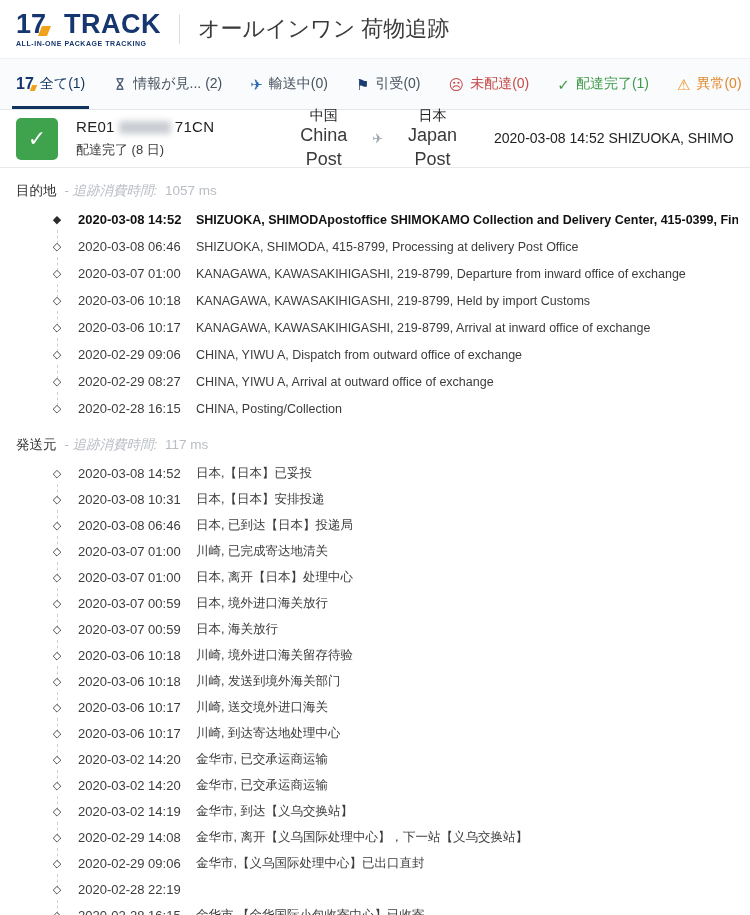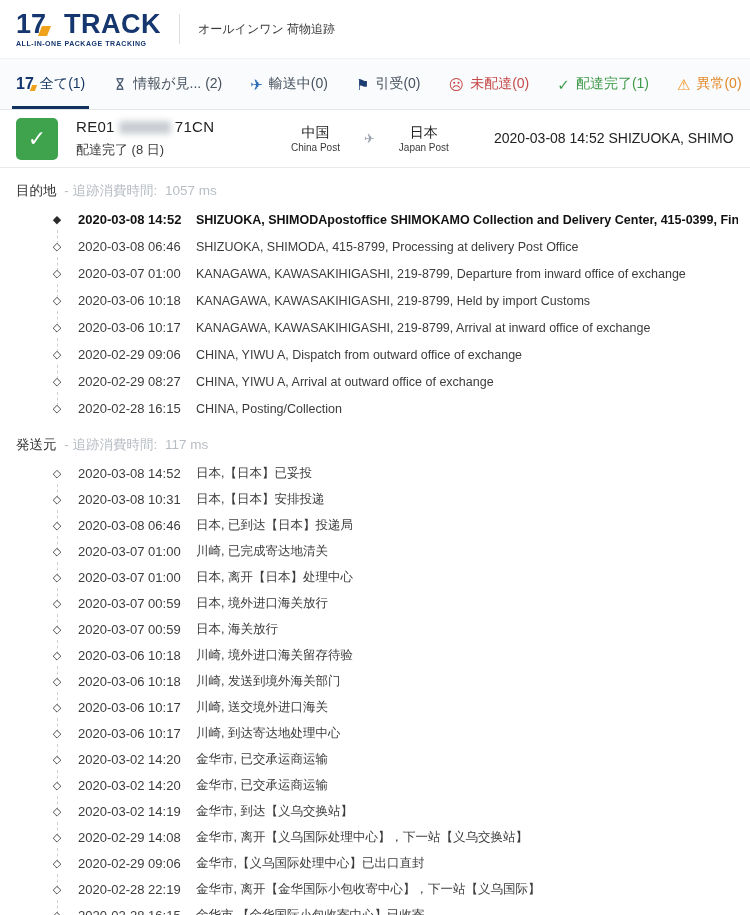--- a/index.html
+++ b/index.html
@@ -9,21 +9,21 @@
   
   .header { height:58px; display:flex; align-items:center; padding:0 16px; background:#fff; }
   .logo { display:flex; flex-direction:column; cursor:pointer; }
   .logo-top { display:flex; align-items:baseline; line-height:1; }
   .logo-17 { font-weight:bold; font-size:27px; color:#15366e; position:relative; }
   .logo-17::after { content:''; position:absolute; right:-3px; bottom:2px; width:9px; height:10px;
     background:#f0a21c; transform:skewX(-22deg); z-index:2; }
   .logo-track { font-weight:bold; font-size:27px; color:#15366e; letter-spacing:.5px; margin-left:18px; }
   .logo-tagline { font-size:7px; font-weight:bold; color:#15366e; letter-spacing:.55px; margin-top:2px; }
   .header-divider { width:1px; height:30px; background:#ddd; margin:0 18px; }
-  .header-subtitle { font-size:12px; color:#3a3a3a; }
+  .header-subtitle { font-size:22px; color:#3a3a3a; }
 
   
   .tabbar { height:52px; background:#fafbfc; border-top:1px solid #f0f1f2; border-bottom:1px solid #e4e6e8;
     display:flex; align-items:stretch; padding-left:16px; white-space:nowrap; overflow:hidden; }
   .tab { display:flex; align-items:center; gap:6px; margin-right:28px; font-size:14px;
     color:var(--tab-color,#46525f); cursor:pointer; position:relative; flex:0 0 auto; }
   .tab.active::after { content:''; position:absolute; left:-4px; right:-4px; bottom:0; height:3px; background:#11335f; }
   .tab-icon { display:inline-flex; align-items:center; justify-content:center; font-size:15px; line-height:1;
     color:var(--icon-color,#46525f); }
   .tab-icon svg { display:block; }
@@ -33,32 +33,32 @@
 
   
   .card { height:58px; display:flex; align-items:center; padding:0 16px; border-bottom:1px solid #e9e9e9; cursor:pointer; }
   .status-box { width:42px; height:42px; background:#3fa24c; border-radius:5px; display:flex;
     align-items:center; justify-content:center; color:#fff; font-size:22px; font-weight:bold; flex:0 0 auto; }
   .pkg-info { margin-left:18px; width:215px; flex:0 0 auto; }
   .pkg-number { font-size:15px; color:#222; letter-spacing:.3px; }
   .blur-mask { display:inline-block; width:52px; height:13px; background:#c9cdd2; border-radius:2px;
     filter:blur(3px); vertical-align:middle; margin:0 4px 2px 4px; }
   .pkg-status { font-size:13px; color:#3a3a3a; margin-top:5px; }
-  .route { display:flex; align-items:center; gap:24px; width:175px; flex:0 0 auto; }
+  .route { display:flex; align-items:center; gap:16px; width:175px; flex:0 0 auto; }
   .carrier { text-align:center; line-height:1.3; }
   .carrier-country { font-size:14px; color:#222; }
-  .carrier-name { font-size:10px; color:#3a3a3a; }
+  .carrier-name { font-size:18px; color:#3a3a3a; }
   .route-plane { color:#9aa3ad; font-size:13px; }
   .latest { margin-left:28px; flex:1 1 auto; overflow:hidden; font-size:14px; color:#222; line-height:1.5; }
   .latest div { white-space:nowrap; overflow:hidden; }
 
   
   .section-head { padding:14px 16px 4px 16px; font-size:13.5px; }
   .section-title { color:#333; }
-  .section-meta { color:#b8bdc4; margin-left:4px; }
+  .section-meta { color:#b8bdc4; margin-left:4px;font-style:italic; }
   .section-meta-val { color:#b8bdc4; margin-left:4px; }
 
   .timeline { padding:2px 12px 0 0; }
   .event { display:flex; align-items:center; height:27px; position:relative; }
   .timeline.dense .event { height:26px; }
   .marker { width:14px; margin-left:50px; text-align:center; color:#2c2c2c; font-size:11px;
     line-height:1; position:relative; flex:0 0 auto; }
   .marker::before { content:'◇'; }
   .event.bold .marker::before { content:'◆'; }
   .event:not(:last-child) .marker::after { content:''; position:absolute; left:50%; top:16px; height:14px;
@@ -274,20 +274,19 @@
       <span class="edesc">金华市, 离开【义乌国际处理中心】，下一站【义乌交换站】</span>
     </div>
     <div class="event">
       <span class="marker"></span>
       <span class="etime">2020-02-29 09:06</span>
       <span class="edesc">金华市,【义乌国际处理中心】已出口直封</span>
     </div>
     <div class="event">
       <span class="marker"></span>
       <span class="etime">2020-02-28 22:19</span>
-      <span class="edesc">金华市, 离开【金华国际小包收寄中心】，下一站【义乌国际】</span>
     </div>
     <div class="event">
       <span class="marker"></span>
       <span class="etime">2020-02-28 16:15</span>
       <span class="edesc">金华市,【金华国际小包收寄中心】已收寄</span>
     </div>
   </div>
 
 </body></html>

